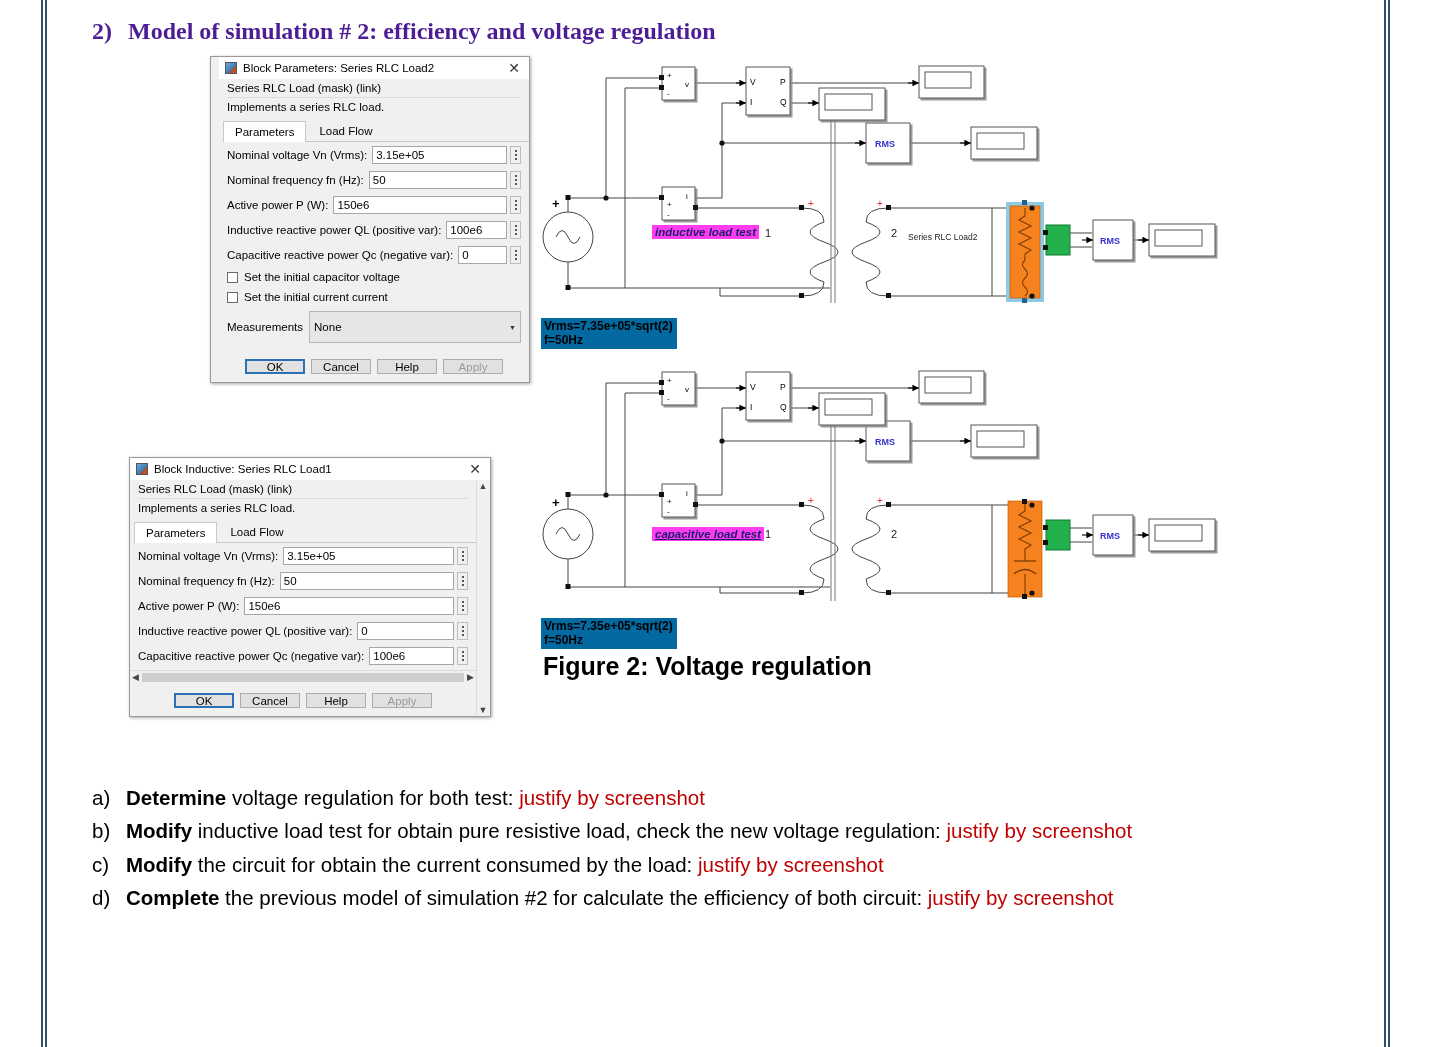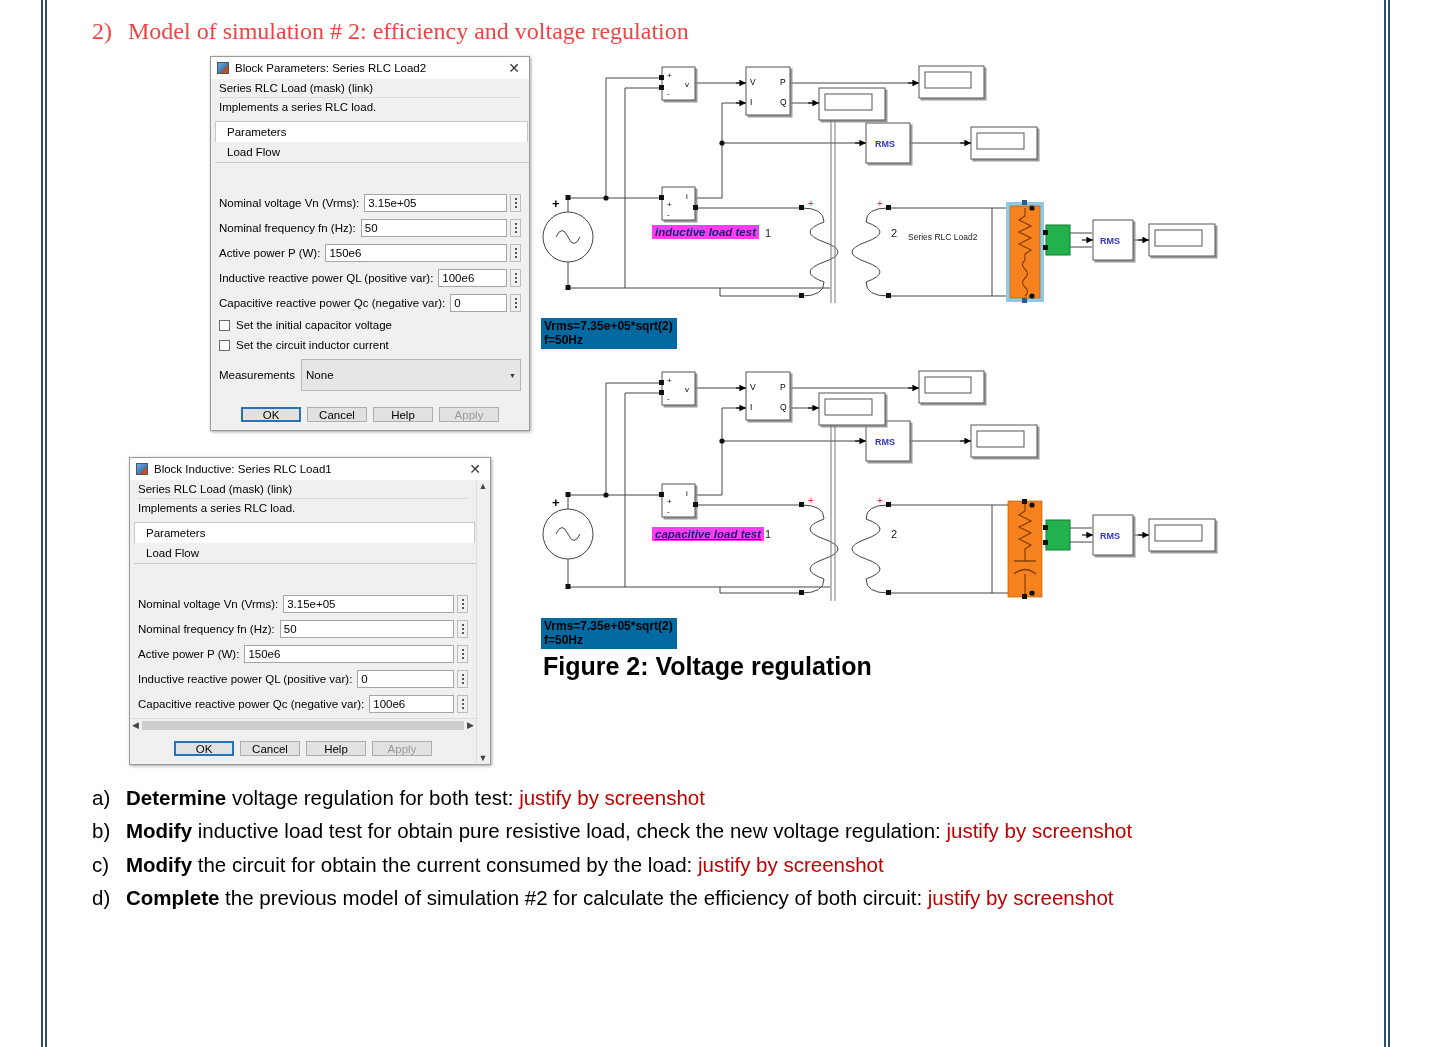--- a/index.html
+++ b/index.html
@@ -19,21 +19,21 @@
   }
   .border-rule::before { left:0; }
   .border-rule::after  { left:4px; }
   #border-left  { left:41px; }
   #border-right { left:1384px; }
 
   
   #page-heading {
     position:absolute; left:92px; top:18px;
     font-family:"Liberation Serif", serif;
-    font-weight:normal; font-size:24px; color:#ef4444;
+    font-weight:bold; font-size:24px; color:#4c1d95;
     white-space:nowrap;
   }
   #page-heading .num { margin-right:16px; }
 
   
   .dlg {
     position:absolute;
     background:#f0f0f0;
     border:1px solid #9a9a9a;
     box-shadow:1px 1px 3px rgba(0,0,0,.35);
@@ -53,28 +53,28 @@
   }
   .dlg-title-text { flex:1; white-space:nowrap; overflow:hidden; }
   .dlg-close { font-size:14px; line-height:1; color:#333; padding:0 3px; cursor:default; }
   .dlg-body { background:#f0f0f0; padding:0; position:relative; }
   .dlg-desc {
     background:#f0f0f0; padding:3px 8px 1px 8px; font-size:11.5px;
   }
   .dlg-desc .line1 { padding-bottom:3px; border-bottom:1px solid #dcdcdc; }
   .dlg-desc .line2 { padding-top:3px; }
 
-  .tabs { display:flex; margin:6px 0 0 4px; border-bottom:1px solid #c8c8c8;flex-direction:column; }
+  .tabs { display:flex; margin:6px 0 0 4px; border-bottom:1px solid #c8c8c8; }
   .tab {
     padding:4px 11px 4px 11px; font-size:11.5px; background:#f0f0f0;
     border:1px solid transparent; border-bottom:none; margin-right:1px;
   }
   .tab.active { background:#ffffff; border-color:#c8c8c8; position:relative; top:1px; }
 
-  .fields { background:#f0f0f0; padding:4px 8px 2px 8px;margin-top:27px; }
+  .fields { background:#f0f0f0; padding:4px 8px 2px 8px; }
   .field-row { display:flex; align-items:center; margin-bottom:7px; }
   .field-label { white-space:nowrap; margin-right:5px; font-size:11.5px; }
   .field-input {
     flex:1; height:18px; background:#fff; border:1px solid #a6a6a6;
     font-size:11.5px; padding:1px 3px; display:flex; align-items:center;
     min-width:10px;
   }
   .spin {
     width:11px; height:18px; margin-left:3px;
     border:1px solid #bdbdbd; background:#f0f0f0;
@@ -158,21 +158,21 @@
 </head>
 <body>
 
 <div class="border-rule" id="border-left"></div>
 <div class="border-rule" id="border-right"></div>
 
 <div id="page-heading">
   <span class="num">2)</span><span>Model of simulation # 2: efficiency and voltage regulation</span>
 </div>
 
-<div class="dlg" id="dlg-load2" style="left:210px; top:56px; width:320px;">
+<div class="dlg" id="dlg-load2" style="left:210px; top:56px; width:320px;padding-left:8px;">
 
   <div class="dlg-title">
     <span class="dlg-ico"></span>
     <span class="dlg-title-text">Block Parameters: Series RLC Load2</span>
     <span class="dlg-close">✕</span>
   </div>
 
   <div class="dlg-body">
     <div class="dlg-desc">
       <div class="line1">Series RLC Load (mask) (link)</div>
@@ -230,21 +230,21 @@
             <i></i>
           </span>
       </div>
 
       <div class="chk-row">
         <span class="chk"></span>
         <span>Set the initial capacitor voltage</span>
       </div>
       <div class="chk-row">
         <span class="chk"></span>
-        <span>Set the circuit inductor current</span>
+        <span>Set the initial current current</span>
       </div>
 
       <div class="sel-row">
         <span class="sel-label">Measurements</span>
         <span class="sel">
           <span>None</span>
           <span class="caret">▼</span>
         </span>
       </div>
     </div>

